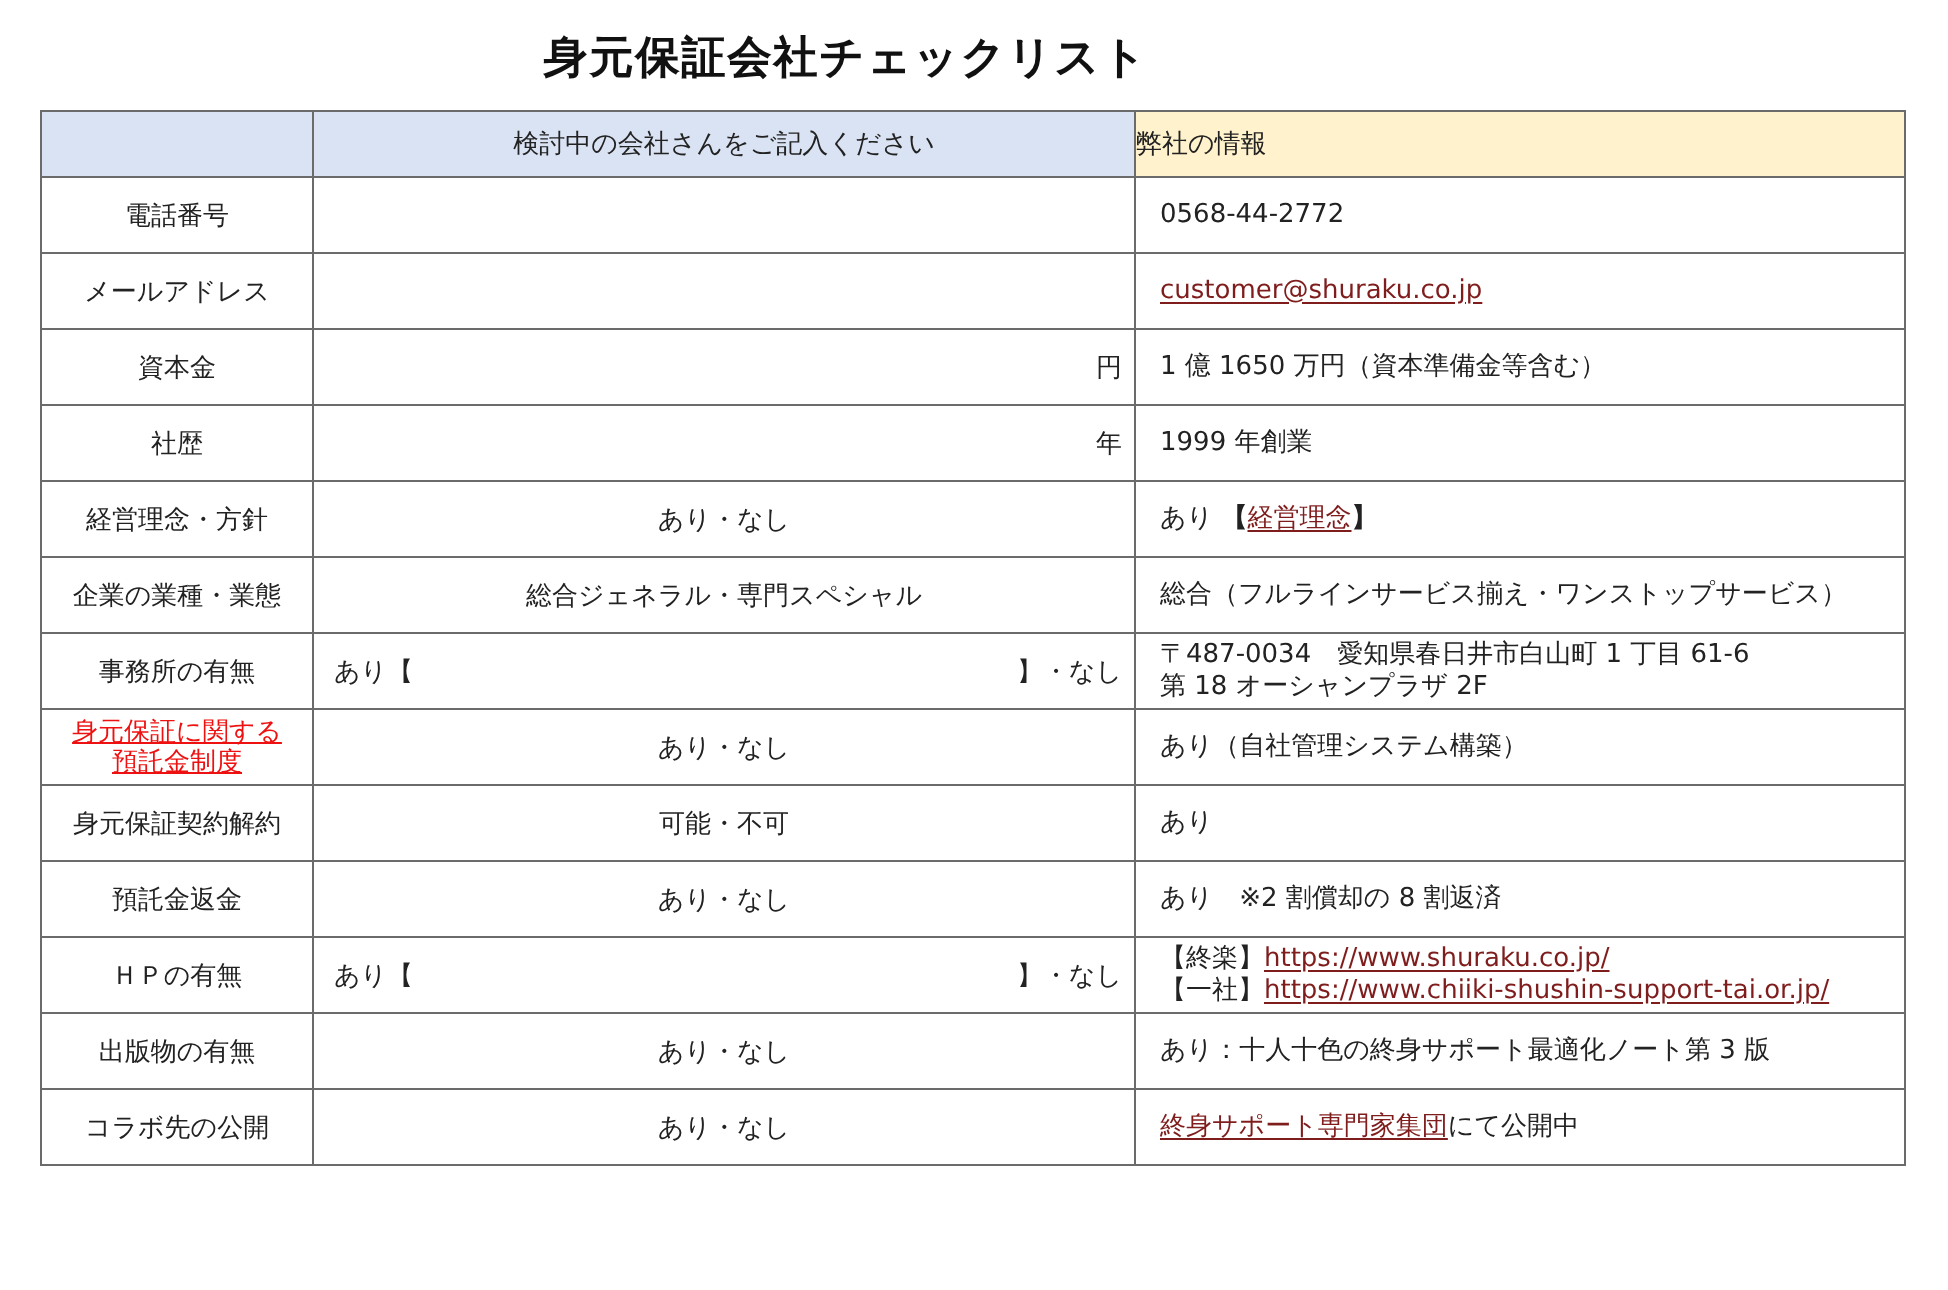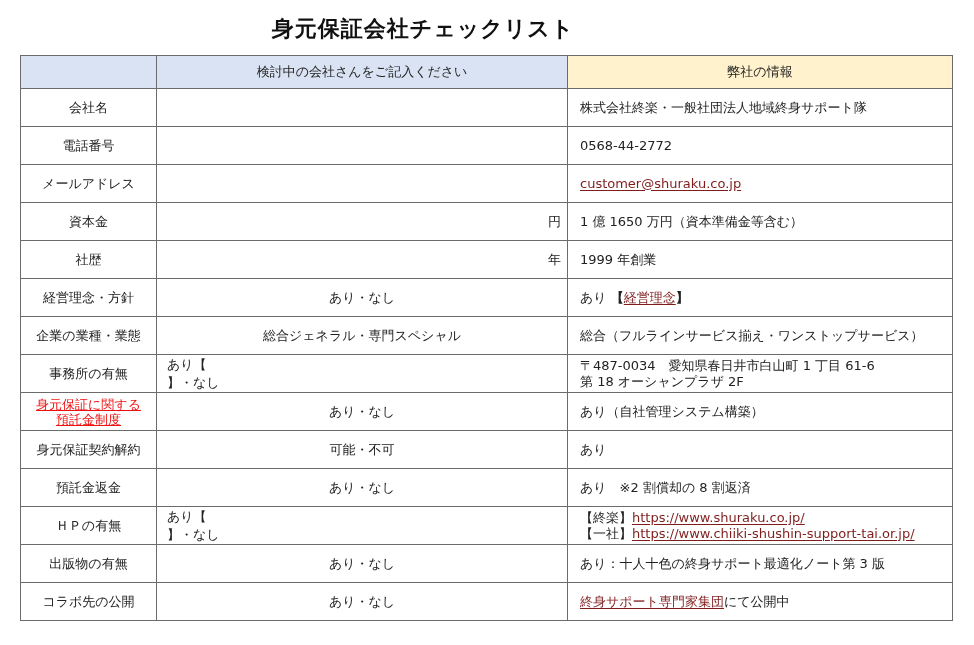--- a/index.html
+++ b/index.html
@@ -8,27 +8,27 @@
   .title { position: absolute; left: 0; top: 14px; width: 846px; text-align: center;
            font-family: "DejaVu Serif", "Liberation Serif", serif; font-size: 22px; font-weight: bold;
            letter-spacing: 1px; color: #111; }
   table.grid { position: absolute; left: 20px; top: 55px; width: 932px; border-collapse: collapse;
                table-layout: fixed; font-size: 13px; }
   table.grid td, table.grid th { border: 1.5px solid #6b6b6b; padding: 0; height: 37px; vertical-align: middle; }
   table.grid th { font-weight: normal; height: 32px; }
   col.c1 { width: 136px; } col.c2 { width: 411px; } col.c3 { width: 385px; }
   .h-blank { background: #dae3f3; }
   .h-theirs { background: #dae3f3; text-align: center; }
-  .h-ours { background: #fff2cc; text-align: center; }
+  .h-ours { background: #fff2cc; text-align: left; }
   .label { text-align: center; }
   .label.red { color: #ee1111; line-height: 15px; text-decoration: underline; }
   .mid-center { text-align: center; margin-left: 26px; }
   .mid-right { text-align: right; padding-right: 6px !important; }
   .mid-split { padding: 0 6px 0 10px !important; }
-  .mid-split .wrap { display: flex; justify-content: space-between; flex-direction: column; }
+  .mid-split .wrap { display: flex; justify-content: space-between; }
   .br { font-weight: bold; }
   .ours { padding-left: 12px !important; line-height: 16px; }
   .link { color: #7f1d1d; text-decoration: underline; text-underline-offset: 2px; cursor: pointer; }
 </style>
 </head>
 <body>
 
 <div class="title">身元保証会社チェックリスト</div>
 
 <table class="grid">
@@ -37,25 +37,20 @@
       <col class="c2">
       <col class="c3">
     </colgroup>
   <tbody>
       <tr>
     <th class="h-blank"></th>
     <th class="h-theirs">検討中の会社さんをご記入ください</th>
     <th class="h-ours">弊社の情報</th>
   </tr>
 
-  <tr>
-    <td class="label">会社名</td>
-    <td></td>
-    <td class="ours">株式会社終楽・一般社団法人地域終身サポート隊</td>
-  </tr>
 
   <tr>
     <td class="label">電話番号</td>
     <td></td>
     <td class="ours">0568-44-2772</td>
   </tr>
 
   <tr>
     <td class="label">メールアドレス</td>
     <td></td>

